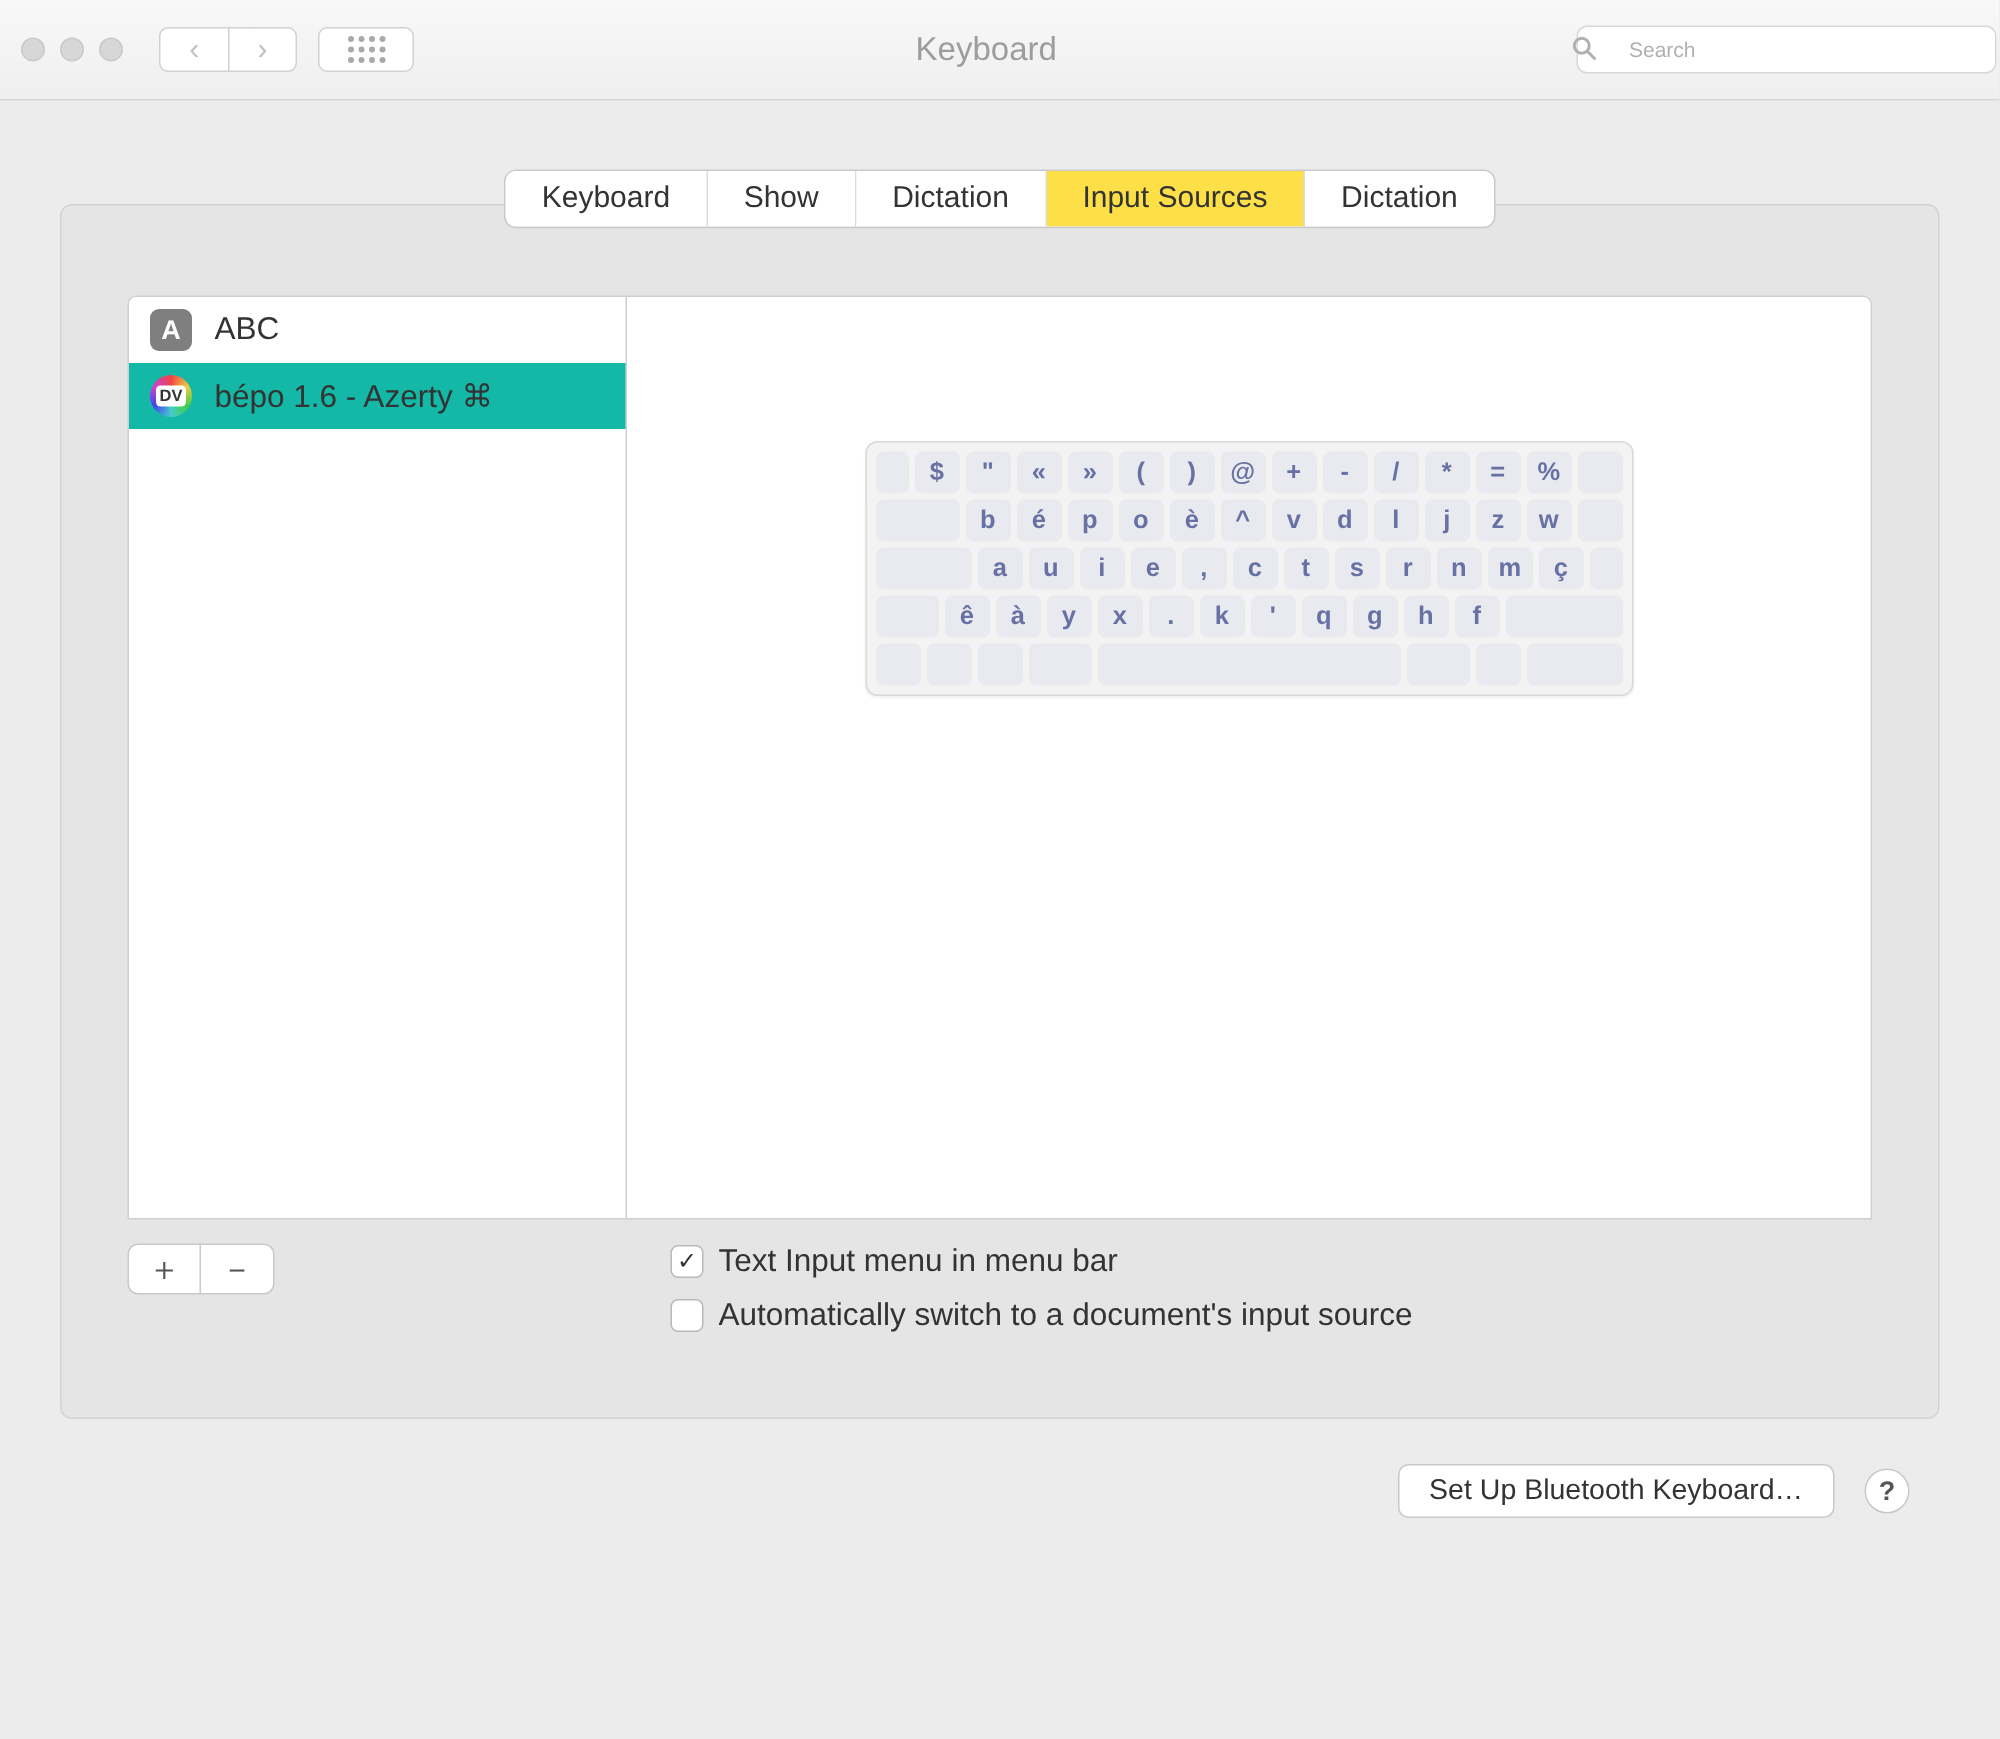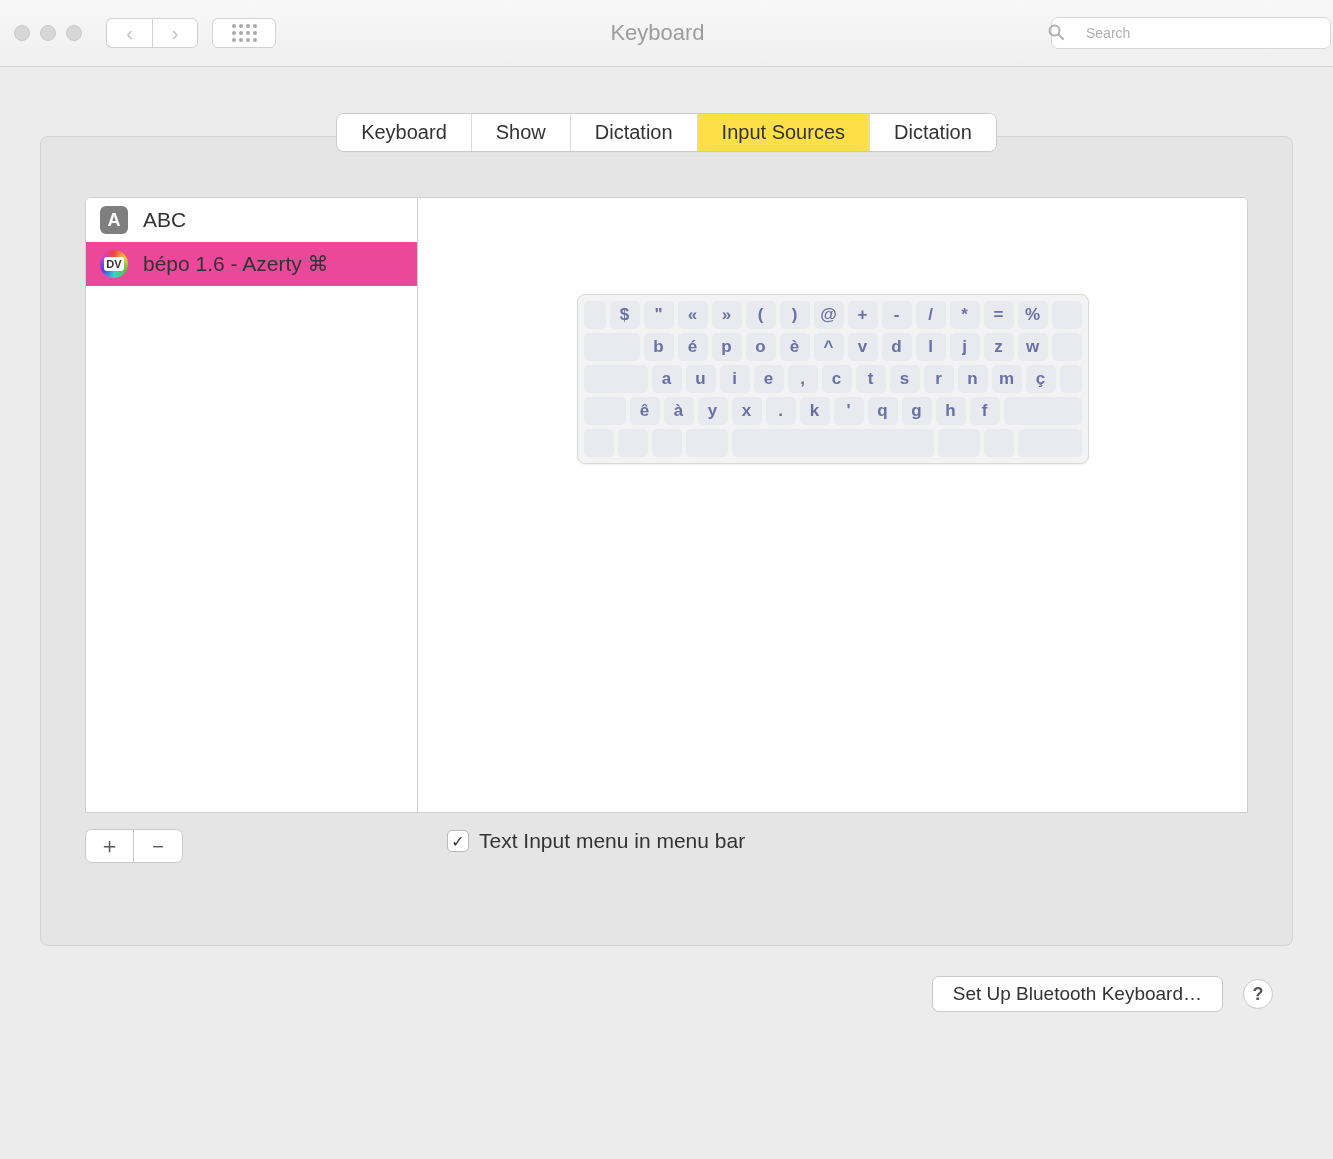--- a/index.html
+++ b/index.html
@@ -88,21 +88,21 @@
     .split {
       display: flex; height: 616px;
       border: 1px solid #cfcfcf; border-radius: 6px 6px 0 0; overflow: hidden;
       background: #fff;
     }
     .left { width: 332px; border-right: 1px solid #cfcfcf; background: #fff; }
     .source-item {
       display: flex; align-items: center; gap: 15px;
       height: 44px; padding: 0 14px; font-size: 21px;
     }
-    .source-item.selected { background: #ec4899; }
+    .source-item.selected { background: #14b8a6; }
     .src-icon-a {
       width: 28px; height: 28px; border-radius: 6px;
       background: #7f7f7f; color: #fff; display: flex; align-items: center; justify-content: center;
       font-size: 18px; font-weight: 600;
     }
     .src-icon-dv {
       width: 28px; height: 28px; border-radius: 50%;
       background: conic-gradient(#e44, #ec4, #4c4, #4cc, #44e, #c4c, #e44);
       display: flex; align-items: center; justify-content: center;
       font-size: 11px; font-weight: 700; color: #333;
@@ -321,20 +321,24 @@
       </div>
     </div>
 
     <div class="checks">
       <div class="check-row">
         <div class="chk">
           <span>✓</span>
         </div>
         <span>Text Input menu in menu bar</span>
       </div>
+      <div class="check-row">
+        <div class="chk"></div>
+        <span>Automatically switch to a document's input source</span>
+      </div>
     </div>
   </div>
 </div>
 
 <div class="footer">
   <div class="bt-btn">
     <span>Set Up Bluetooth Keyboard…</span>
   </div>
   <div class="help-btn">
     <span>?</span>

